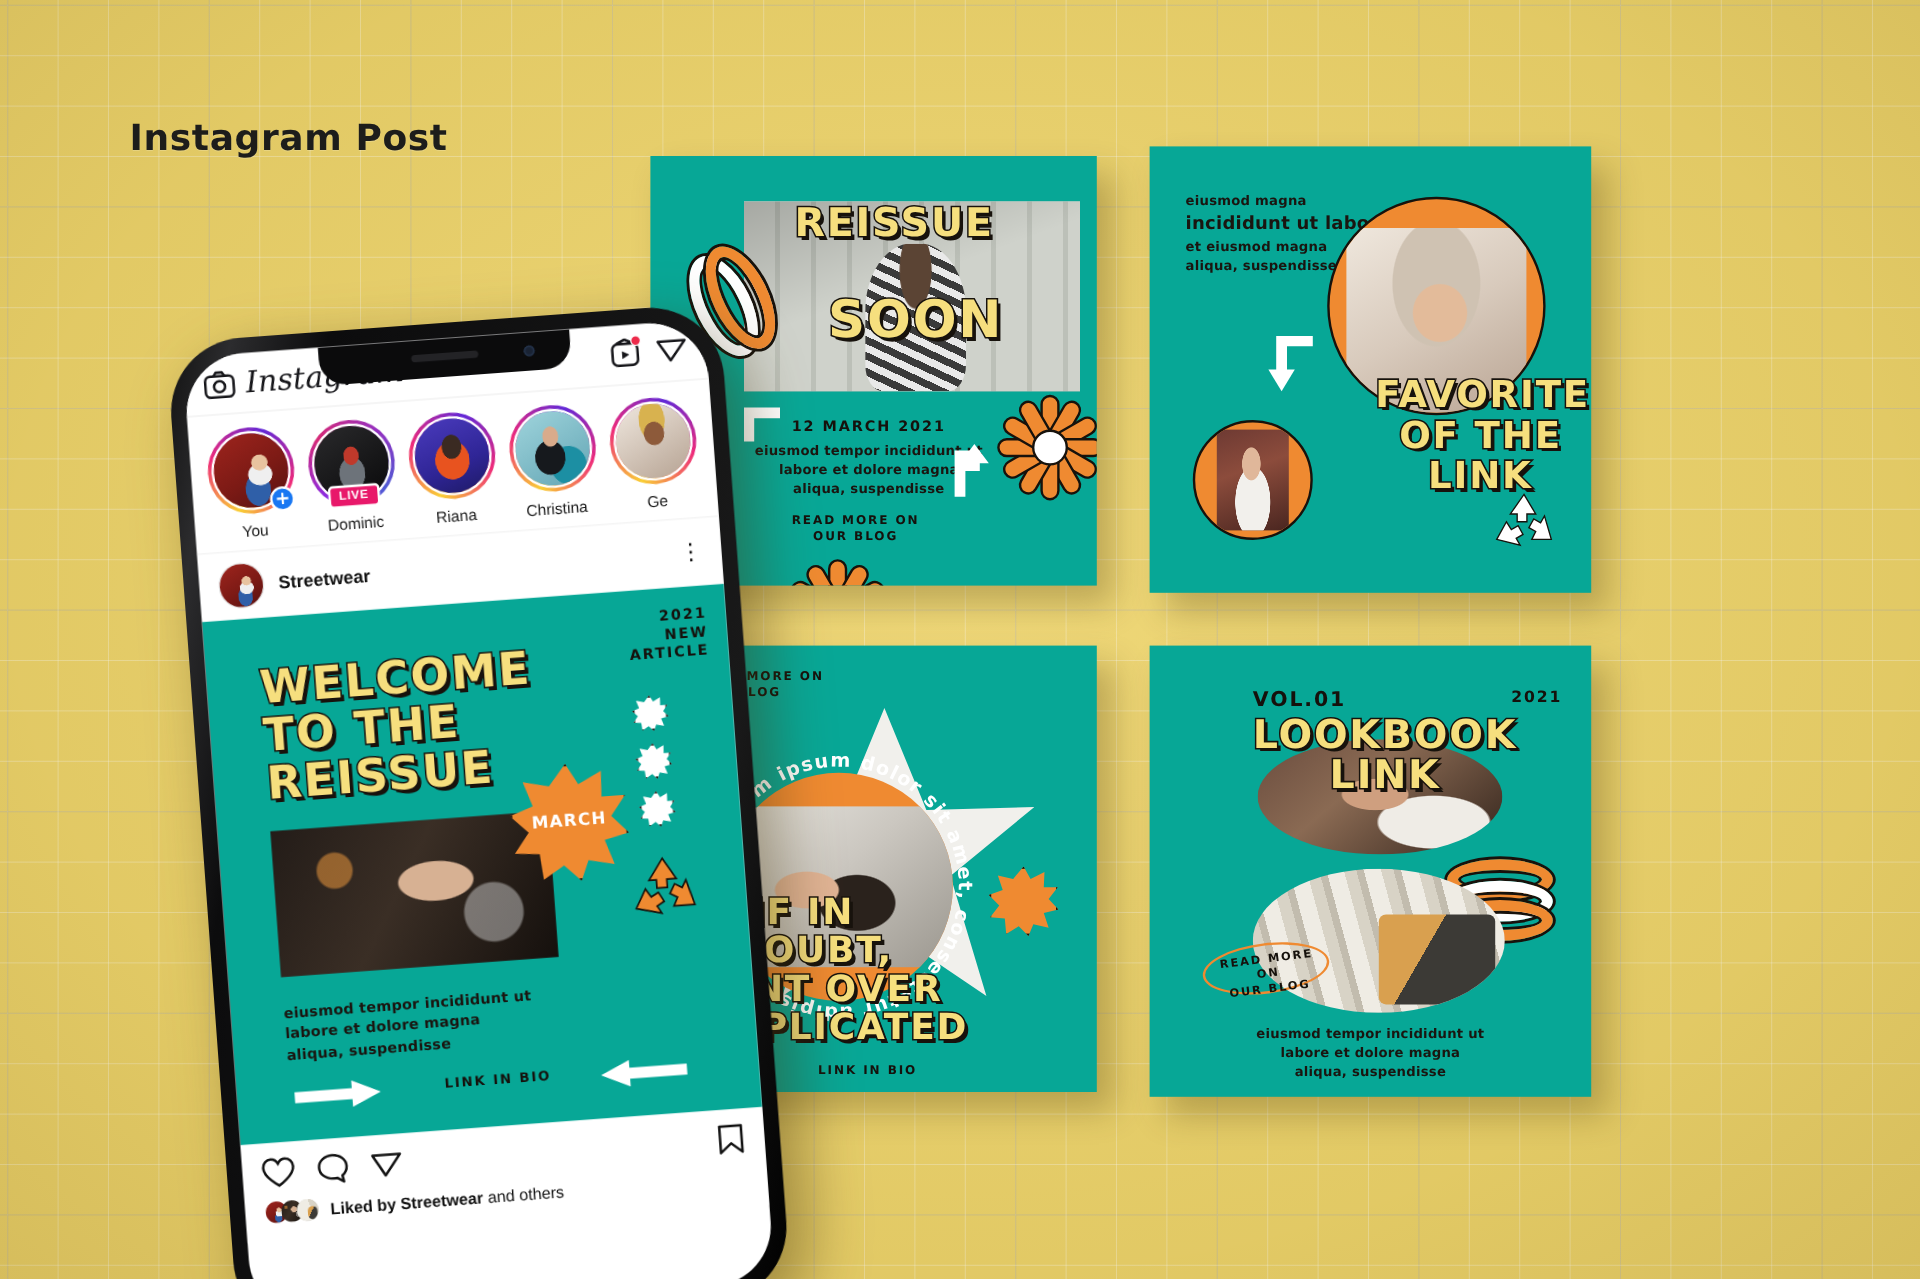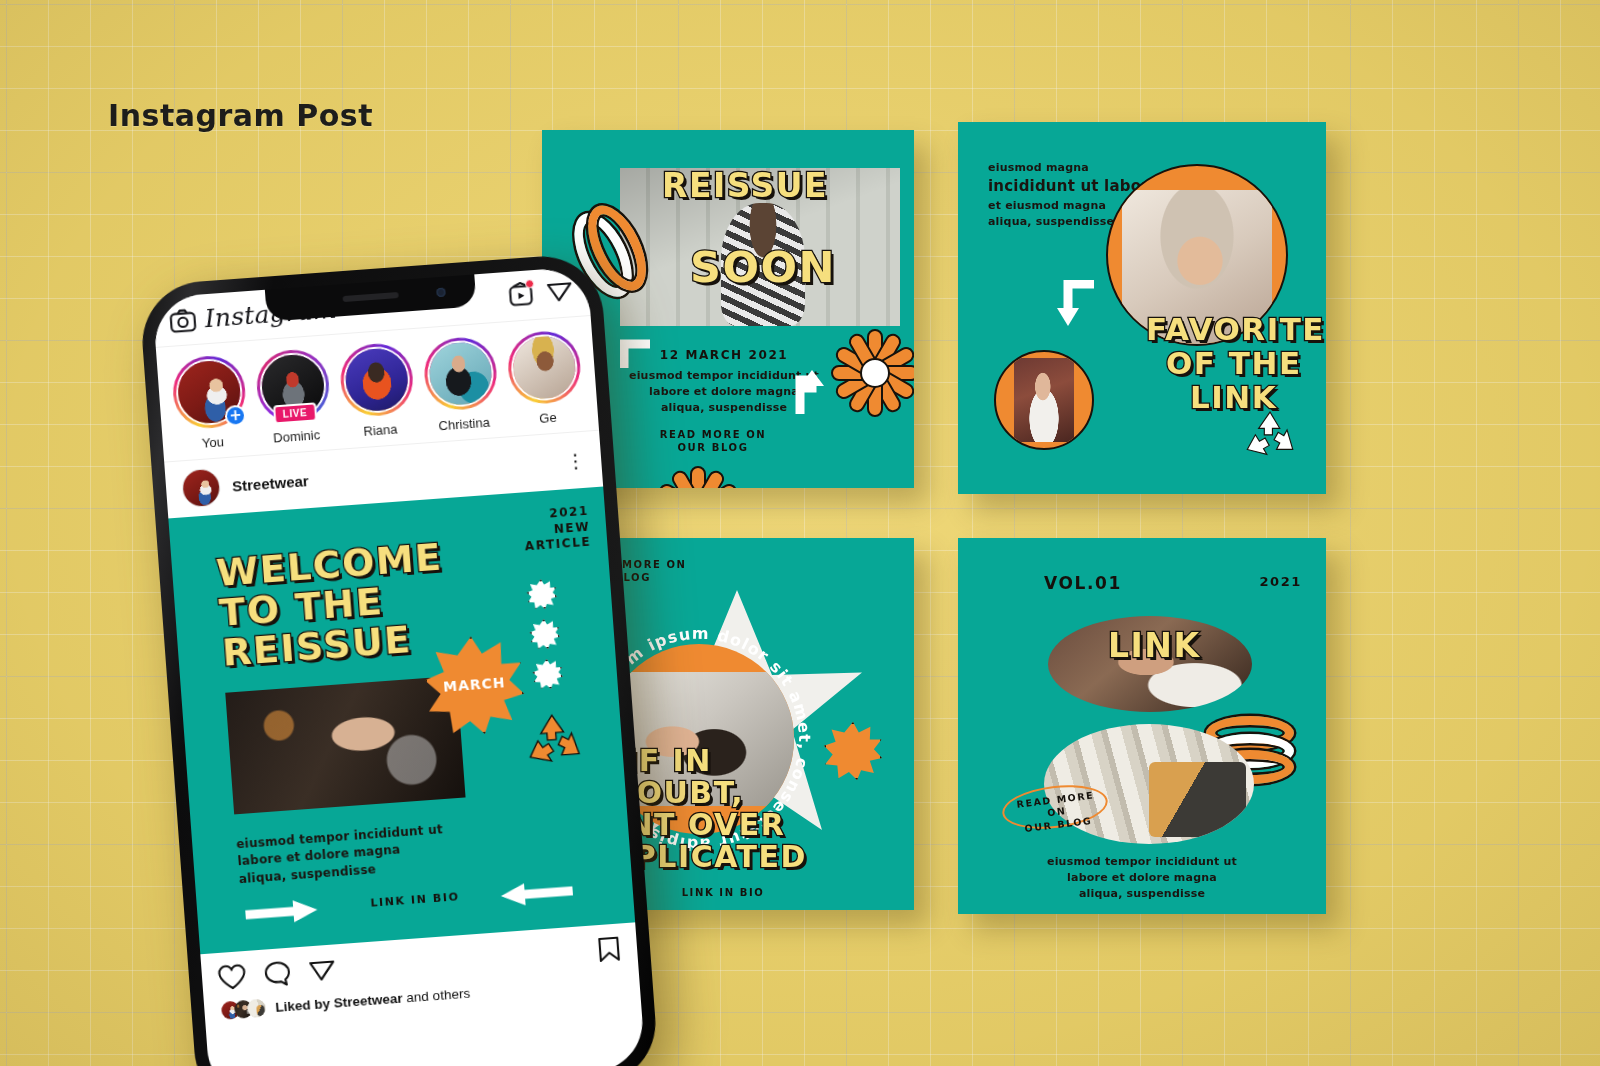--- a/index.html
+++ b/index.html
@@ -462,20 +462,21 @@
   <div class="label-dark" style="position:absolute; left:0; right:10px; top:348px; text-align:center; font-size:10px;">LINK IN BIO</div>
 </div>
 
 <div class="post-card" id="card-lookbook" style="left:958px; top:538px; width:368px; height:376px;">
 
   <div class="label-dark" style="position:absolute; left:86px; top:34px; font-size:17px;">VOL.01</div>
   <div class="label-dark" style="position:absolute; right:24px; top:36px; font-size:13px;">2021</div>
 
   <div class="photo ph-bed" style="position:absolute; left:90px; top:78px; width:204px; height:96px; border-radius:50%;"></div>
 
+  <div class="display" style="position:absolute; left:86px; top:58px; font-size:33px;">LOOKBOOK</div>
   <div class="display" style="position:absolute; left:150px; top:92px; font-size:33px;">LINK</div>
 
   <div class="ring-oval" style="left:248px; top:178px; width:88px; height:34px;"></div>
   <div class="ring-oval white" style="left:248px; top:196px; width:88px; height:34px;"></div>
   <div class="ring-oval" style="left:248px; top:212px; width:88px; height:34px;"></div>
 
   <div class="photo ph-records" style="position:absolute; left:86px; top:186px; width:210px; height:120px; border-radius:50%;"></div>
 
   <div style="position:absolute; left:44px; top:248px; width:106px; height:42px; border:2.5px solid #ef8a31; border-radius:50%; transform:rotate(-7deg);"></div>
   <div style="position:absolute; left:50px; top:256px; width:98px; text-align:center; transform:rotate(-7deg);">

